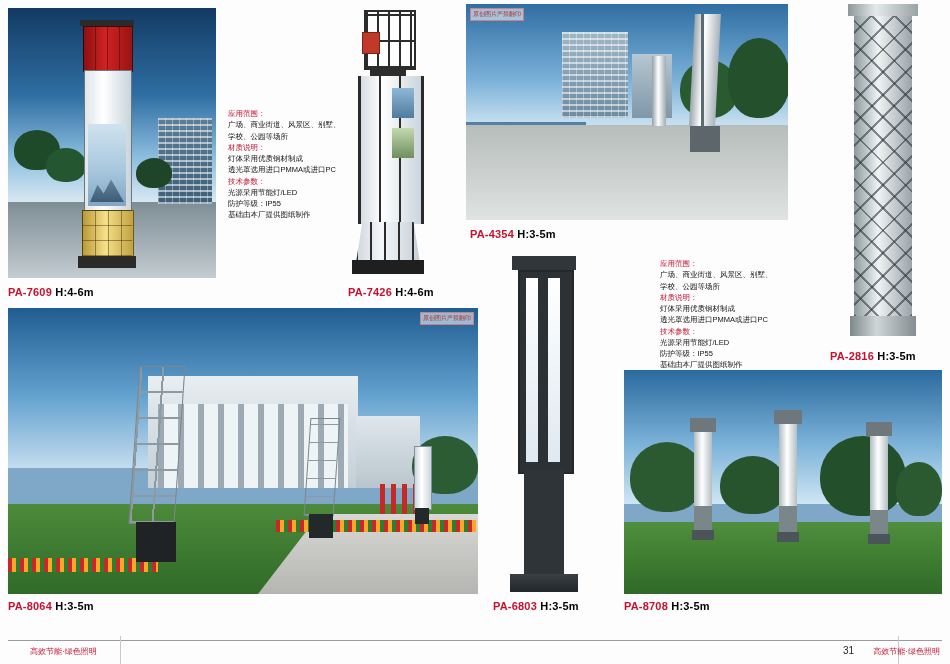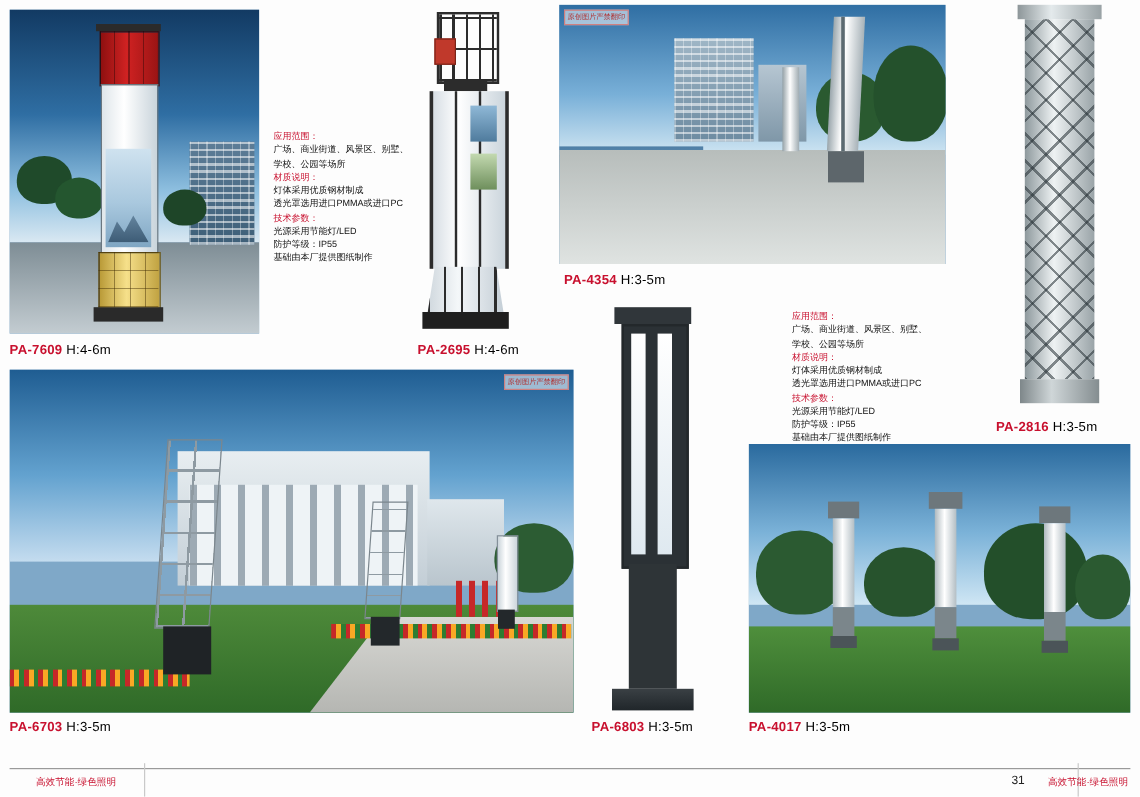--- a/index.html
+++ b/index.html
@@ -40,21 +40,21 @@
     background: linear-gradient(#9aa5a8, #cfd4d6);
   }
   .cap {
     position: absolute;
     font-size: 11px;
     font-weight: bold;
     color: #c8102e;
     white-space: nowrap;
     letter-spacing: .2px;
   }
-  .cap .h { color: #000; font-weight: normal; }
+  .cap .h { color: #000; font-weight: bold; }
 
   
   .spec {
     position: absolute;
     font-size: 7.5px;
     line-height: 1.5;
     color: #222;
     width: 120px;
   }
   .spec .hd {
@@ -231,21 +231,21 @@
       <div class="top"></div>
         <div class="sign"></div>
         <div class="neck"></div>
       <div class="body"></div>
         <div class="ph1"></div>
         <div class="ph2"></div>
       <div class="flare"></div>
         <div class="base"></div>
     </div>
   </div>
-  <div class="cap" style="left:348px; top:286px;"><span>PA-2695</span><span class="h"> H:4-6m</span></div>
+  <div class="cap" style="left:348px; top:286px;"><span>PA-7426</span><span class="h"> H:4-6m</span></div>
 
   <div class="photo" style="left:466px; top:4px; width:322px; height:216px;">
     <div class="sky" style="height:58%;
          background:linear-gradient(#2f6ea3,#79b0d8 60%,#cfe5f2 100%);"></div>
     <div class="water" style="left:0; top:118px; width:120px; height:50px;"></div>
     <div class="ground" style="height:44%;
          background:linear-gradient(#b7bdbb,#dfe3e1);"></div>
     <div class="bldg" style="left:96px; top:28px; width:66px; height:86px; background:linear-gradient(#9fb6c6,#6d8ba1);"></div>
     <div class="win" style="left:96px; top:28px; width:66px; height:86px;"></div>
     <div class="bldg" style="left:166px; top:50px; width:40px; height:64px; background:linear-gradient(#b6c6d2,#7f97a8);"></div>
@@ -315,21 +315,21 @@
                   transform:skewX(-4deg); border:1px solid #7b868d;"></div>
       <div style="position:absolute; left:5px; top:96px; width:24px; height:24px; background:#23282b;"></div>
     </div>
     <div style="position:absolute; left:404px; top:138px; width:20px; height:78px;">
       <div style="position:absolute; left:2px; top:0; width:16px; height:62px;
                   background:linear-gradient(90deg,#cbd5db,#ffffff 40%,#cbd5db); border:1px solid #84909a;"></div>
       <div style="position:absolute; left:3px; top:62px; width:14px; height:16px; background:#23282b;"></div>
     </div>
     <div class="wm" style="right:4px; top:4px;">原创图片严禁翻印</div>
   </div>
-  <div class="cap" style="left:8px; top:600px;"><span>PA-6703</span><span class="h"> H:3-5m</span></div>
+  <div class="cap" style="left:8px; top:600px;"><span>PA-8064</span><span class="h"> H:3-5m</span></div>
 
   <div style="position:absolute; left:492px; top:250px; width:110px; height:350px;">
     <div class="p6803" style="left:16px; top:6px;">
       <div class="hat"></div>
         <div class="frame"></div>
       <div class="bar1"></div>
         <div class="bar2"></div>
       <div class="mid"></div>
         <div class="base"></div>
     </div>
@@ -359,21 +359,21 @@
       <div style="position:absolute; left:7px; top:122px; width:22px; height:10px; background:#4b5458;"></div>
     </div>
     <div style="position:absolute; left:238px; top:52px; width:34px; height:124px;">
       <div style="position:absolute; left:4px; top:0; width:26px; height:14px; background:#6d777c;"></div>
       <div style="position:absolute; left:8px; top:14px; width:18px; height:74px;
                   background:linear-gradient(90deg,#aeb9bf,#ffffff 45%,#b3bec4);"></div>
       <div style="position:absolute; left:8px; top:88px; width:18px; height:24px; background:#7b868b;"></div>
       <div style="position:absolute; left:6px; top:112px; width:22px; height:10px; background:#4b5458;"></div>
     </div>
   </div>
-  <div class="cap" style="left:624px; top:600px;"><span>PA-4017</span><span class="h"> H:3-5m</span></div>
+  <div class="cap" style="left:624px; top:600px;"><span>PA-8708</span><span class="h"> H:3-5m</span></div>
 
   <div class="footer-line"></div>
   <div class="gutter" style="left:120px;"></div>
   <div class="gutter" style="left:898px;"></div>
   <div class="pg left">67</div>
   <div class="fnote left">高效节能·绿色照明</div>
   <div class="pg right">31</div>
   <div class="fnote right">高效节能·绿色照明</div>
 
 </div>

